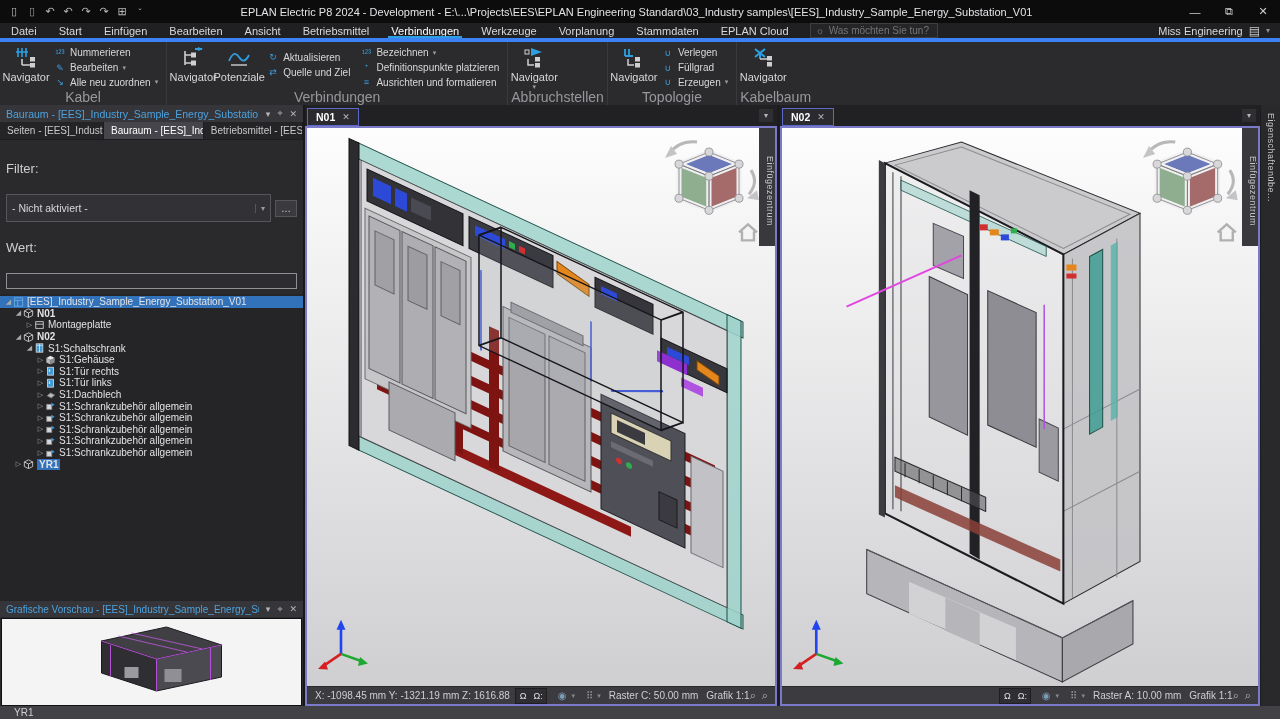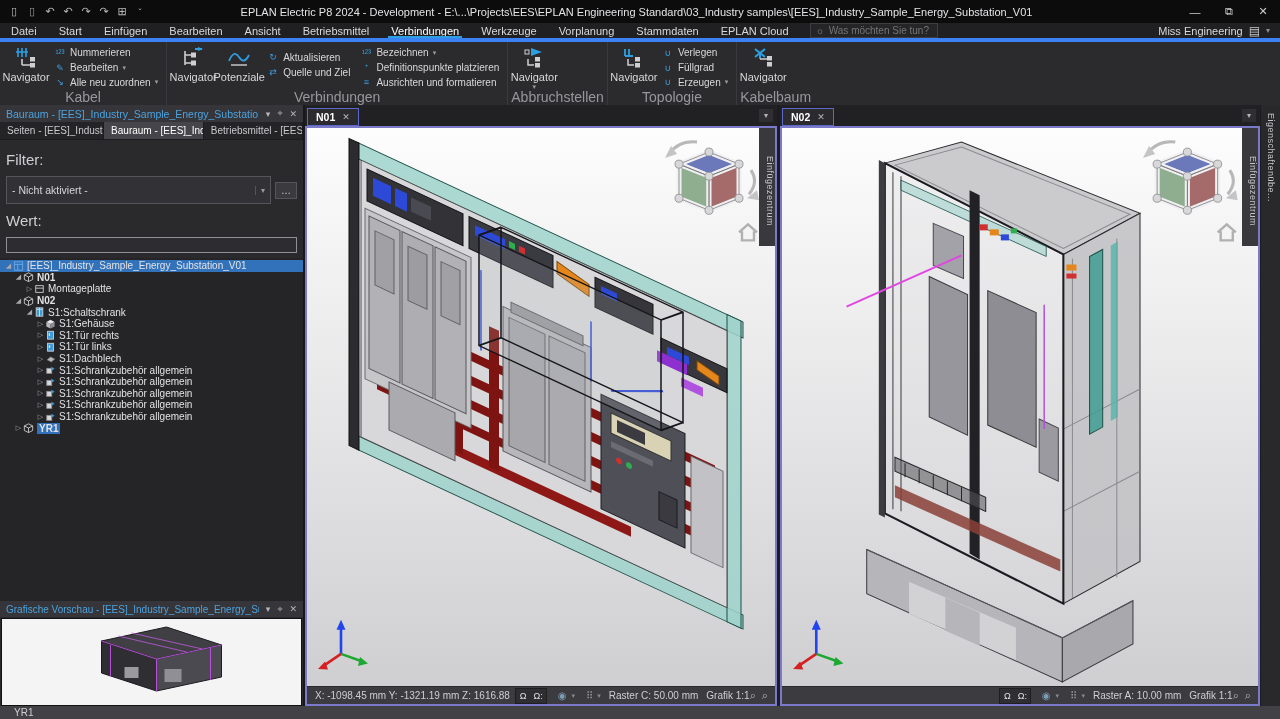--- a/index.html
+++ b/index.html
@@ -50,21 +50,21 @@
 
   
   .left-panel { width:305px; flex:none; display:flex; flex-direction:column; background:#2a2a2d; border-right:2px solid #18181a; }
   .panel-header { height:17px; background:#35353a; display:flex; align-items:center; padding:0 6px; flex:none; }
   .panel-header .ph-title { color:#4da2dd; font-size:10.5px; flex:1; white-space:nowrap; overflow:hidden; }
   .ph-ico { color:#b5b5b8; font-size:9px; margin-left:7px; }
   .ptabs { height:18px; display:flex; align-items:stretch; background:#242427; flex:none; border-bottom:1px solid #1c1c1e; }
   .ptab { padding:0 7px; display:flex; align-items:center; font-size:10px; color:#c9c9cc; border-right:1px solid #1c1c1e; white-space:nowrap; overflow:hidden; }
   .ptab.active { background:#45454b; color:#ffffff; }
   .filter-area { padding:3px 6px 5px 6px; flex:none; }
-  .flabel { color:#cfcfd2; font-size:15px; margin:8px 0; }
+  .flabel { color:#cfcfd2; font-size:13px; margin:18px 0; }
   .filter-row { display:flex; gap:4px; align-items:center; }
   .fselect { flex:1; height:17px; background:#323236; border:1px solid #55555a; display:flex; align-items:center; padding:13px 5px; color:#d8d8da; font-size:10.5px; }
   .fselect .fs-caret { margin-left:auto; color:#9a9a9e; font-size:8px; border-left:1px solid #55555a; padding-left:5px; }
   .fmore { width:22px; height:17px; background:#3a3a3f; border:1px solid #55555a; color:#d0d0d3; display:flex; align-items:center; justify-content:center; font-size:10px; }
   .wert-input { width:100%; height:16px; background:#2d2d31; border:1px solid #8f8f94; color:#d8d8da; outline:none; font-family:"Liberation Sans",sans-serif; }
 
   
   .tree { flex:1; background:#252528; overflow:hidden; padding-top:2px; min-height:0; }
   .trow { height:11.6px; display:flex; align-items:center; font-size:10px; color:#e2e2e4; white-space:nowrap; }
   .trow .texp { width:9px; color:#a8a8ac; font-size:7px; text-align:center; flex:none; }

